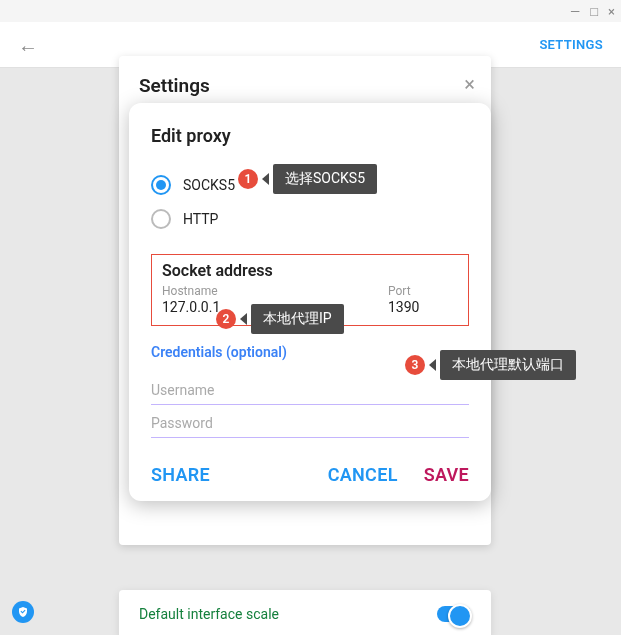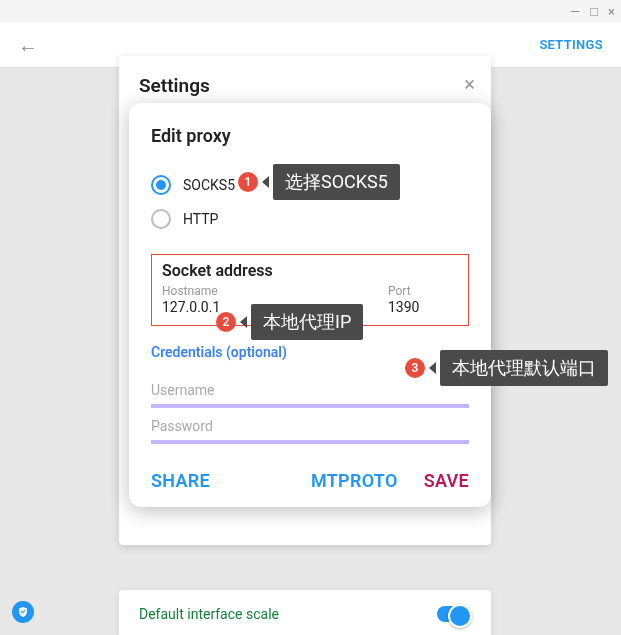--- a/index.html
+++ b/index.html
@@ -36,34 +36,34 @@
 .socket-box { border: 1px solid #e74c3c; padding: 6px 10px 10px 10px; margin-bottom: 18px; }
 .section-label { font-size: 16px; font-weight: 600; color: #222; margin-bottom: 4px; }
 .fields-row { display: flex; gap: 20px; }
 .field-col { flex: 1; }
 .field-col.port { flex: 0 0 70px; }
 .field-label { font-size: 12px; color: #999; margin-bottom: 1px; }
 .field-value { font-size: 14px; color: #222; }
 
 .cred-section { margin-bottom: 10px; }
 .cred-label { font-size: 14px; font-weight: 600; color: #3b82f6; margin-bottom: 12px; }
-.text-input { width: 100%; border: none; border-bottom: 4px solid #c4b5fd; padding: 10px 0 6px 0; font-size: 14px; color: #222; outline: none; }
+.text-input { width: 100%; border: none; border-bottom: 1px solid #c4b5fd; padding: 10px 0 6px 0; font-size: 14px; color: #222; outline: none; }
 .text-input::placeholder { color: #aaa; }
 
 .modal-actions { display: flex; justify-content: space-between; align-items: center; margin-top: 26px; }
 .btn { font-size: 18px; font-weight: 600; letter-spacing: 0.3px; cursor: pointer; }
 .btn.share { color: #2196f3; }
 .actions-right { display: flex; gap: 26px; }
 .btn.cancel { color: #2196f3; }
 .btn.save { color: #be185d; }
 
 .callout { position: absolute; display: flex; align-items: center; gap: 4px; }
 .callout-num { width: 20px; height: 20px; background: #e74c3c; color: #fff; border-radius: 50%; display: flex; align-items: center; justify-content: center; font-size: 12px; font-weight: 600; flex-shrink: 0; }
 .callout-arrow { width: 0; height: 0; border-top: 6px solid transparent; border-bottom: 6px solid transparent; border-right: 7px solid #4a4a4a; }
-.callout-box { background: #4a4a4a; color: #fff; font-size: 18px; padding: 6px 12px; border-radius: 2px; white-space: nowrap; }
+.callout-box { background: #4a4a4a; color: #fff; font-size: 14px; padding: 6px 12px; border-radius: 2px; white-space: nowrap; }
 </style>
 </head>
 <body>
 
 <div class="titlebar">
   <span>—</span>
   <span>□</span>
   <span>×</span>
 </div>
 
@@ -119,21 +119,21 @@
 
   <div class="cred-section">
     <div class="cred-label">Credentials (optional)</div>
     <input class="text-input" placeholder="Username" style="">
     <input class="text-input" placeholder="Password" style="">
   </div>
 
   <div class="modal-actions">
     <div class="btn share">SHARE</div>
     <div class="actions-right">
-      <div class="btn cancel">MTPROTO</div>
+      <div class="btn cancel">CANCEL</div>
       <div class="btn save">SAVE</div>
     </div>
   </div>
 </div>
 
 <div class="callout" style="left:238px; top:164px;">
   <div class="callout-num">1</div>
   <div class="callout-arrow"></div>
   <div class="callout-box">选择SOCKS5</div>
 </div>

